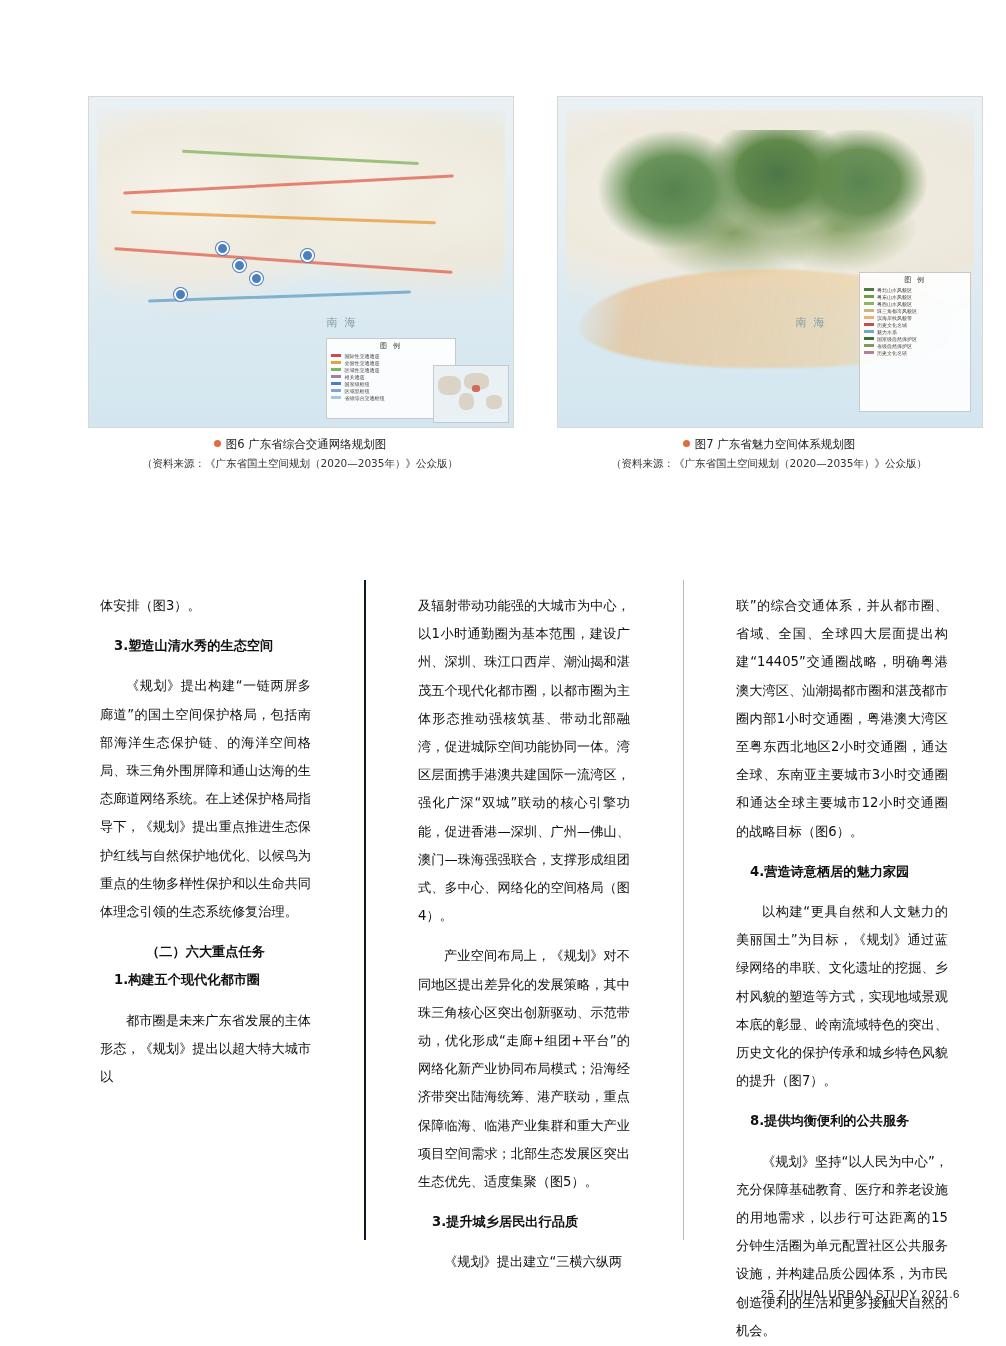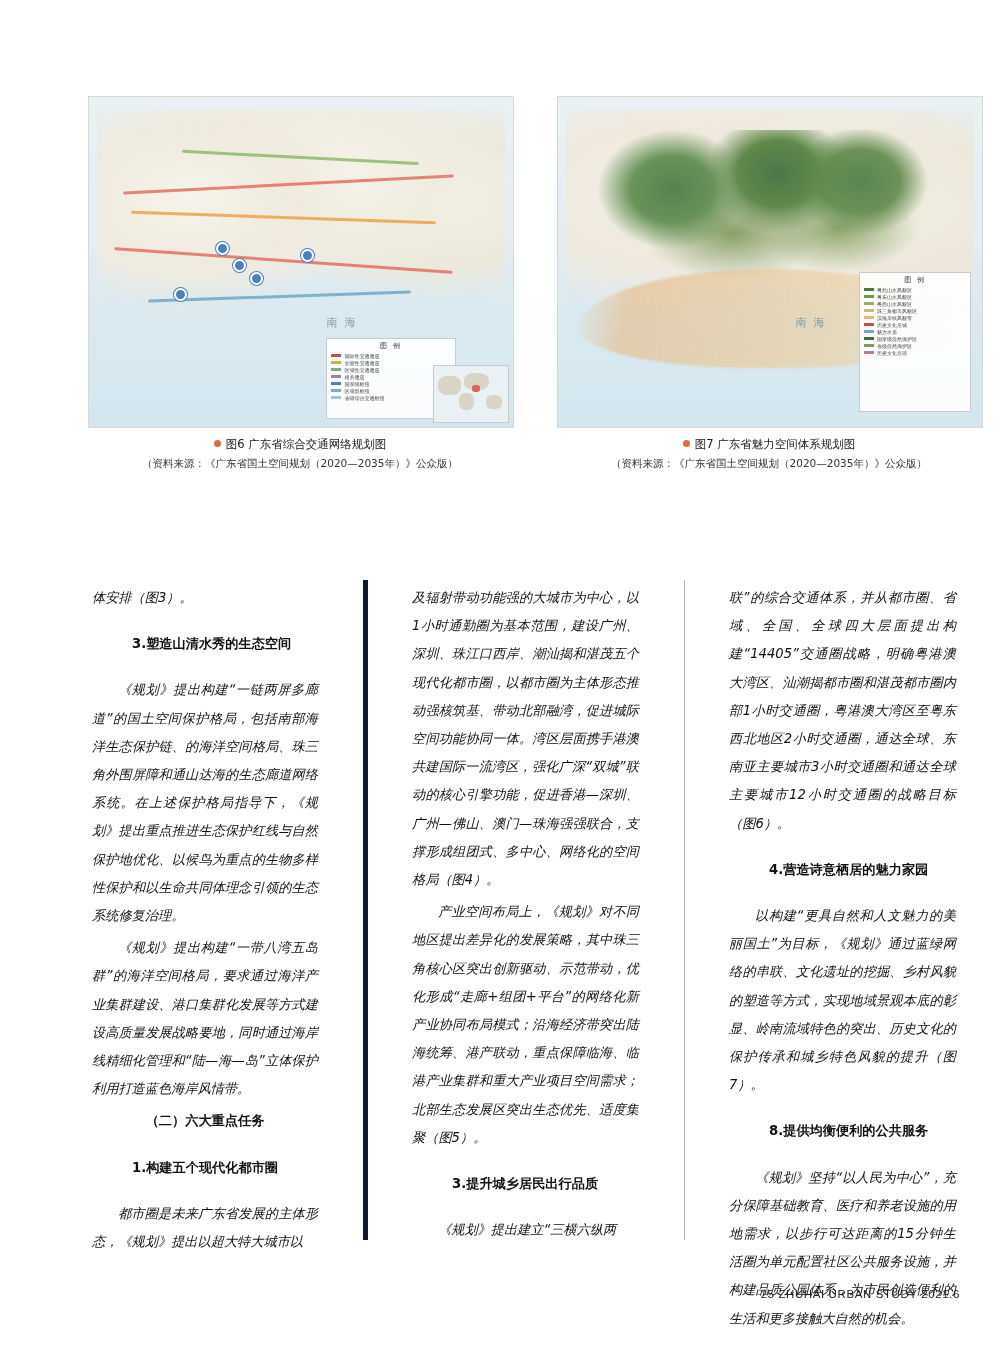--- a/index.html
+++ b/index.html
@@ -119,25 +119,25 @@
     display:flex;gap:0;
   }
   .col{
     width:246px;
     font-family:"DejaVu Sans","Liberation Sans",sans-serif;
     font-size:13.2px;
     line-height:28.2px;
     color:#111;
     text-align:justify;
   }
-  .col.mid{margin-left:41px;padding:0 0 0 0;border-left:5px solid #0f172a;padding-left:40px;width:247px;}
+  .col.mid{margin-left:41px;padding:0 0 0 0;border-left:2px solid #0f172a;padding-left:40px;width:247px;}
   .col.right{margin-left:41px;border-left:1px solid #b9b9b9;padding-left:40px;width:247px;}
-  .p{margin:4px;font-style:italic;}
+  .p{margin:12px;}
   .indent{text-indent:26px;}
-  .head{font-weight:bold;text-indent:26px;margin:18px;}
+  .head{font-weight:bold;text-indent:26px;margin:0;}
   .center-head{text-align:center;font-weight:bold;margin:0;}
 
   
   .footer{
     position:absolute;right:46px;bottom:46px;
     font-size:11.5px;letter-spacing:.6px;color:#222;
     font-family:"Liberation Sans",sans-serif;
   }
 </style>
 </head>
@@ -275,21 +275,20 @@
       </div>
     </div>
   </div>
 
   <div class="columns">
 
     <div class="col left">
       <p class="p">体安排（图3）。</p>
       <p class="head">3.塑造山清水秀的生态空间</p>
       <p class="p indent">《规划》提出构建“一链两屏多廊道”的国土空间保护格局，包括南部海洋生态保护链、的海洋空间格局、珠三角外围屏障和通山达海的生态廊道网络系统。在上述保护格局指导下，《规划》提出重点推进生态保护红线与自然保护地优化、以候鸟为重点的生物多样性保护和以生命共同体理念引领的生态系统修复治理。</p>
-      <p class="p indent">《规划》提出构建“一带八湾五岛群”的海洋空间格局，要求通过海洋产业集群建设、港口集群化发展等方式建设高质量发展战略要地，同时通过海岸线精细化管理和“陆—海—岛”立体保护利用打造蓝色海岸风情带。</p>
       <p class="center-head">（二）六大重点任务</p>
       <p class="head">1.构建五个现代化都市圈</p>
       <p class="p indent">都市圈是未来广东省发展的主体形态，《规划》提出以超大特大城市以</p>
     </div>
 
     <div class="col mid">
       <p class="p">及辐射带动功能强的大城市为中心，以1小时通勤圈为基本范围，建设广州、深圳、珠江口西岸、潮汕揭和湛茂五个现代化都市圈，以都市圈为主体形态推动强核筑基、带动北部融湾，促进城际空间功能协同一体。湾区层面携手港澳共建国际一流湾区，强化广深“双城”联动的核心引擎功能，促进香港—深圳、广州—佛山、澳门—珠海强强联合，支撑形成组团式、多中心、网络化的空间格局（图4）。</p>
       <p class="p indent">产业空间布局上，《规划》对不同地区提出差异化的发展策略，其中珠三角核心区突出创新驱动、示范带动，优化形成“走廊+组团+平台”的网络化新产业协同布局模式；沿海经济带突出陆海统筹、港产联动，重点保障临海、临港产业集群和重大产业项目空间需求；北部生态发展区突出生态优先、适度集聚（图5）。</p>
       <p class="head">3.提升城乡居民出行品质</p>
       <p class="p indent">《规划》提出建立“三横六纵两</p>

